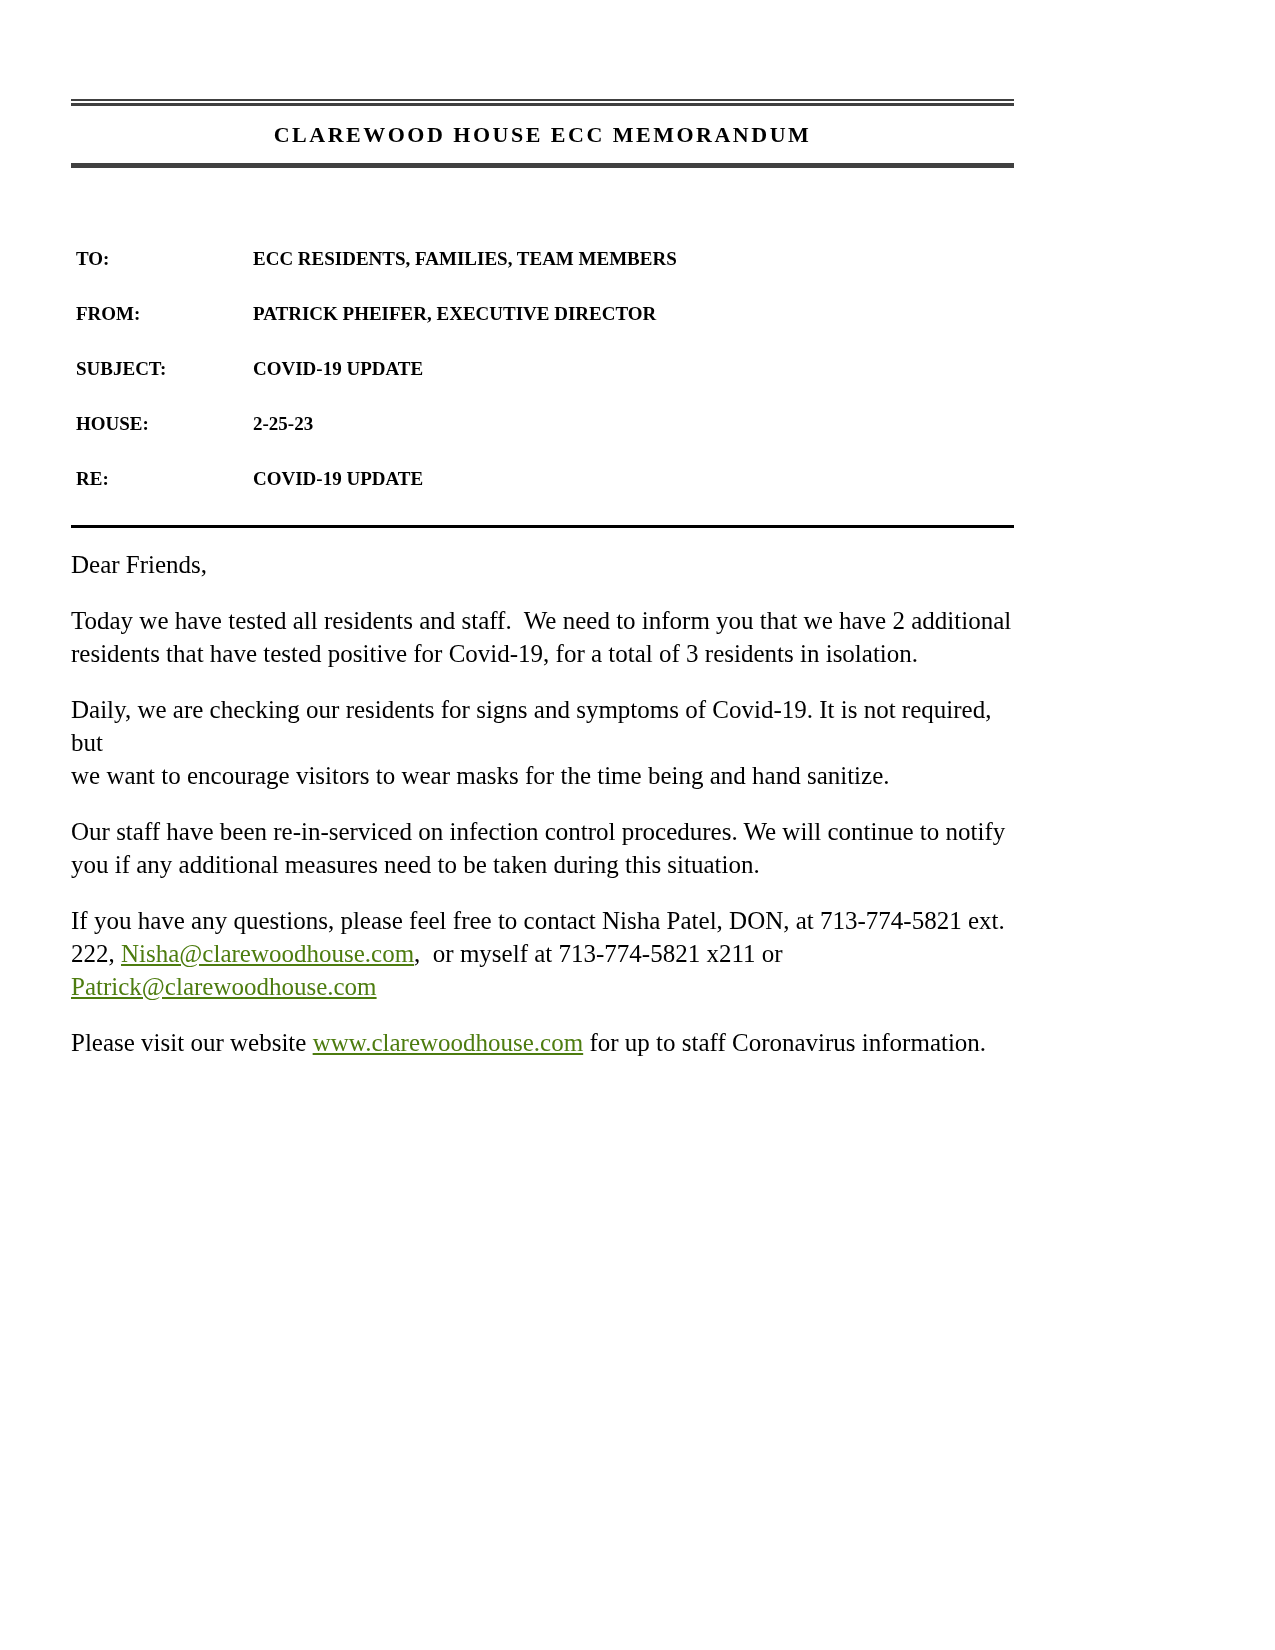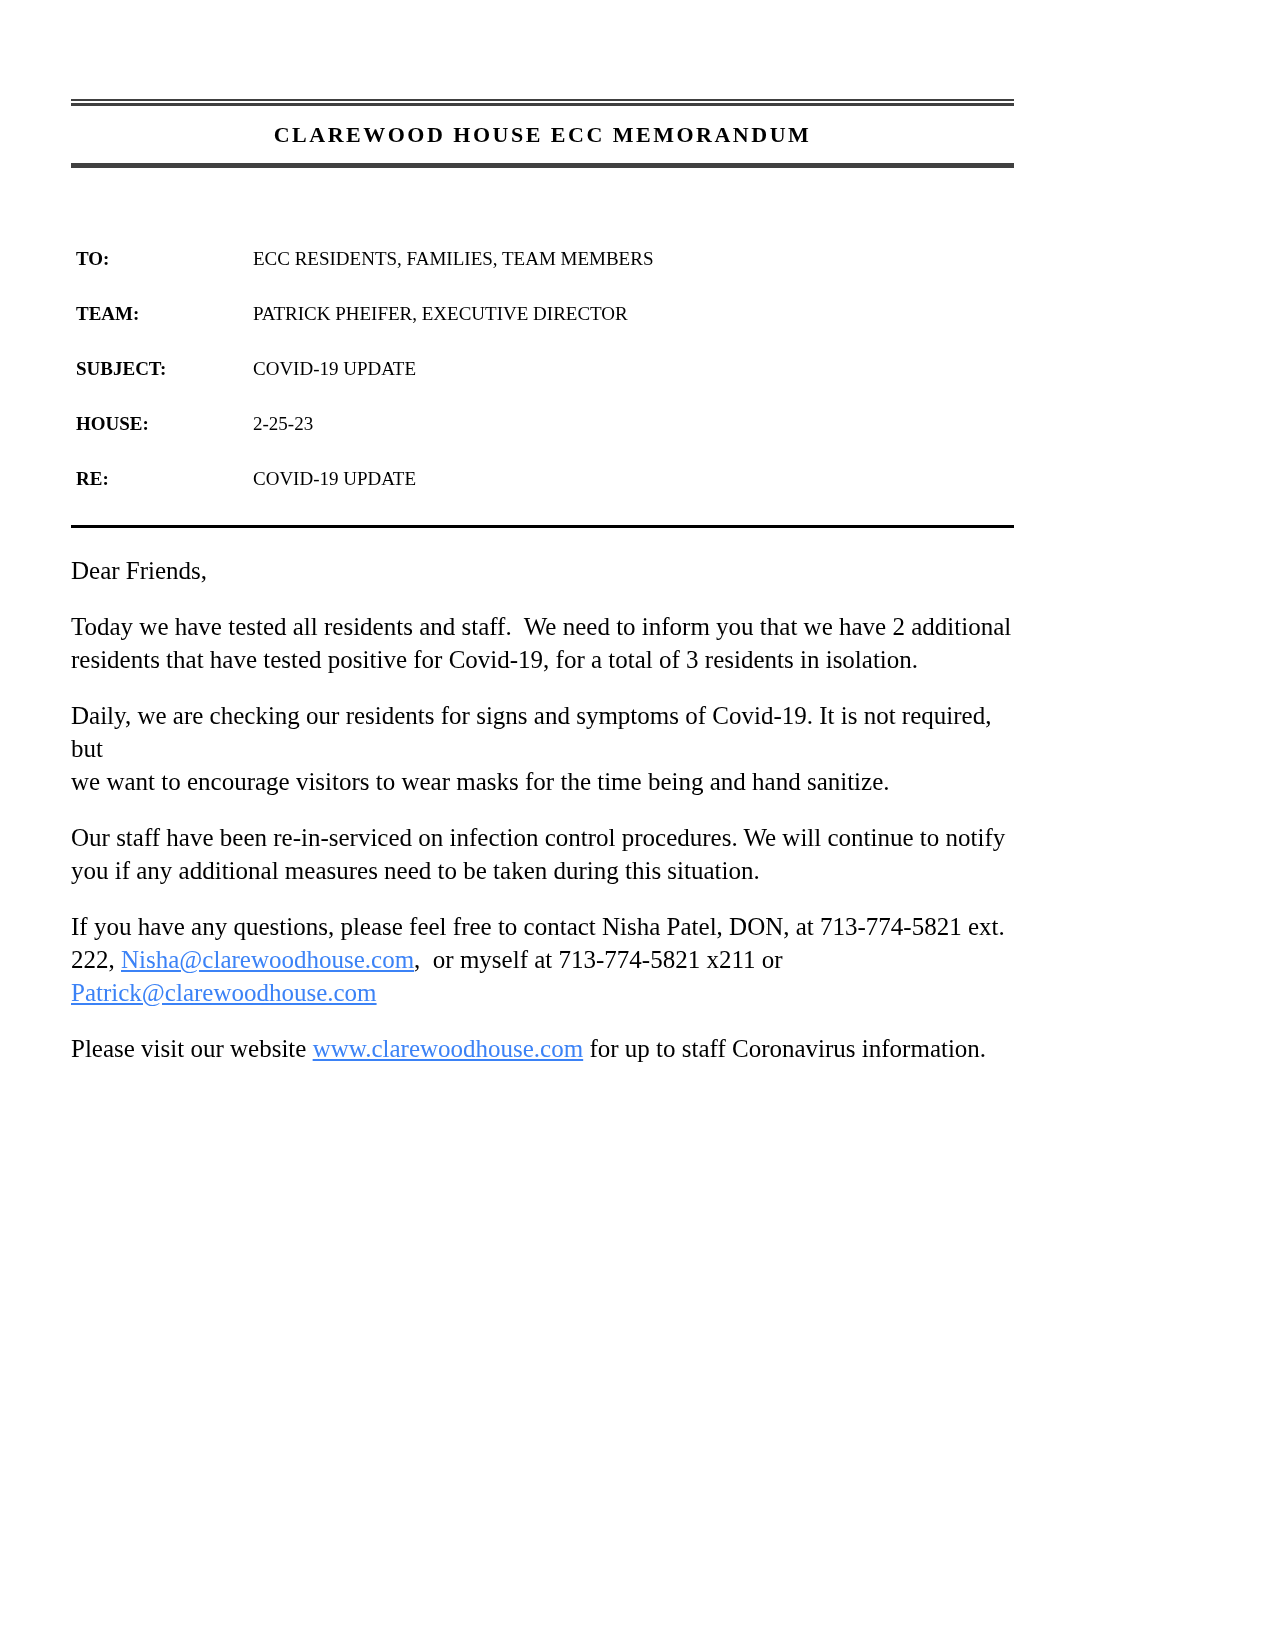--- a/index.html
+++ b/index.html
@@ -49,38 +49,38 @@
     font-size: 19px;
   }
   .field-label {
     font-weight: bold;
     width: 182px;
     flex: 0 0 182px;
     padding-left: 5px;
     box-sizing: border-box;
   }
   .field-value {
-    font-weight: normal;
+    font-weight: bold;
   }
   .section-divider {
     border: none;
     border-top: 3px solid #000000;
     margin: 33px 0 0 0;
   }
   .memo-body {
-    margin-top: 26px;
+    margin-top: 20px;
   }
   .memo-body p {
     margin: 0 0 23px 0;
     font-size: 25px;
     line-height: 33px;
     white-space: pre-wrap;
   }
   .memo-body a {
-    color: #3b82f6;
+    color: #4d7c0f;
     text-decoration: underline;
     cursor: pointer;
   }
 </style>
 </head>
 <body>
 
 <div class="page">
 
   <div class="header-double-rule"></div>
@@ -88,21 +88,21 @@
   <h1 class="memo-title">CLAREWOOD HOUSE ECC MEMORANDUM</h1>
 
   <div class="header-thick-rule"></div>
 
   <div class="fields">
     <div class="field-row">
       <span class="field-label">TO:</span>
       <span class="field-value">ECC RESIDENTS, FAMILIES, TEAM MEMBERS</span>
     </div>
     <div class="field-row">
-      <span class="field-label">TEAM:</span>
+      <span class="field-label">FROM:</span>
       <span class="field-value">PATRICK PHEIFER, EXECUTIVE DIRECTOR</span>
     </div>
     <div class="field-row">
       <span class="field-label">SUBJECT:</span>
       <span class="field-value">COVID-19 UPDATE</span>
     </div>
     <div class="field-row">
       <span class="field-label">HOUSE:</span>
       <span class="field-value">2-25-23</span>
     </div>

